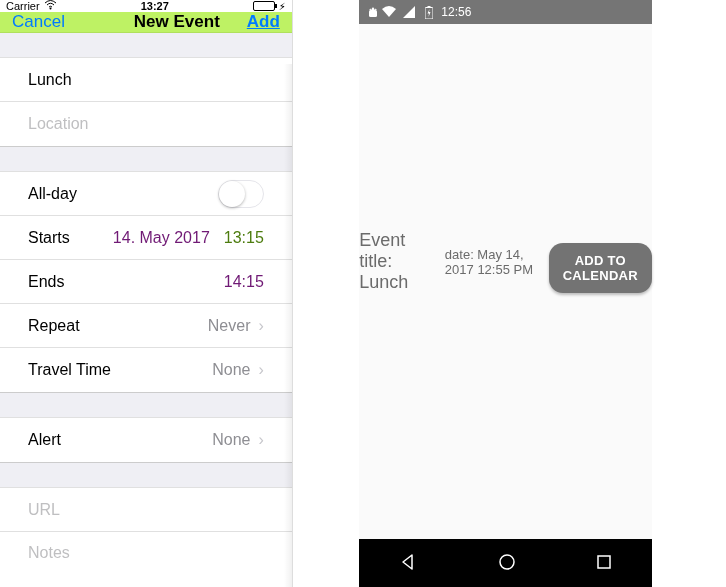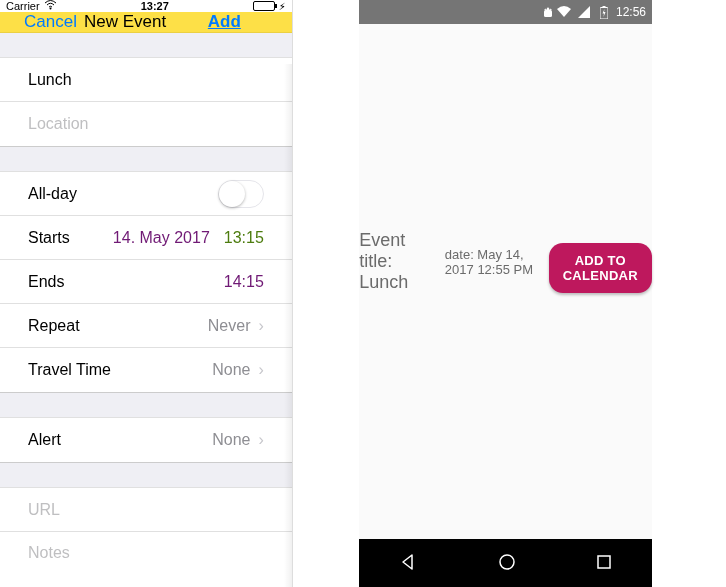--- a/index.html
+++ b/index.html
@@ -44,38 +44,38 @@
     width: 22px; height: 10px; border:1px solid #000; border-radius:2px;
     position: relative;
   }
   .battery::after {
     content:""; position:absolute; right:-3px; top:2px; width:2px; height:4px; background:#000;
   }
   .battery .fill { background:#34c759; height:100%; width:80%; border-radius:1px; }
   .bolt { font-size:10px; }
   .ios-navbar {
     height: 44px;
-    background: #fde047;
+    background: #bef264;
     display: flex;
     align-items: center;
     justify-content: space-between;
-    padding: 0 24px;
+    padding: 0 12px;
     border-bottom: 1px solid rgba(0,0,0,0.07);
   }
   .ios-navbar .nav-left, .ios-navbar .nav-right {
     color: #007aff;
     font-size: 17px;
     min-width: 60px;
   }
-  .ios-navbar .nav-right { text-align: left; font-weight:600;text-decoration:underline; }
+  .ios-navbar .nav-right { text-align: right; font-weight:600;text-decoration:underline; }
   .ios-navbar .nav-title {
-    font-weight: 400;
+    font-weight: 700;
     font-size: 17px;
     color: #000;
-    text-align: left;
+    text-align: right;
     flex:1;
   }
   .ios-group {
     background: #fff;
     margin-top: 24px;
     border-top: 1px solid rgba(0,0,0,0.12);
     border-bottom: 1px solid #ccc;
   }
   .ios-group:first-of-type { margin-top: 20px; }
   .ios-row {
@@ -133,40 +133,40 @@
     display:flex;
     flex-direction:column;
     position:relative;
   }
   .android-status {
     height:24px;
     background:#757575;
     color:#fff;
     display:flex;
     align-items:center;
-    justify-content:flex-end;
+    justify-content:flex-start;
     padding:0 6px;
     font-size:12px;
   }
   .android-status .right { display:flex; align-items:center; gap:4px; }
   .android-icon { width:16px; height:16px; display:inline-flex; align-items:center; justify-content:center; }
   .android-body {
     flex:1;
     display:flex;
     flex-direction:row;
     align-items:center;
     justify-content:center;
     gap:8px;
     padding-bottom:40px;
   }
   .android-title { font-size:18px; color:#6b6b6b; }
   .android-date { font-size:13px; color:#6b6b6b; }
   .android-btn {
     margin-top:12px;
-    background:#be185d;
+    background:#737373;
     color:#fff;
     font-size:13px;
     font-weight:600;
     letter-spacing:0.3px;
     padding:10px 14px;
     border:none;
     border-radius:14px;
     box-shadow:0 2px 3px rgba(0,0,0,0.25);
     cursor:pointer;
   }

